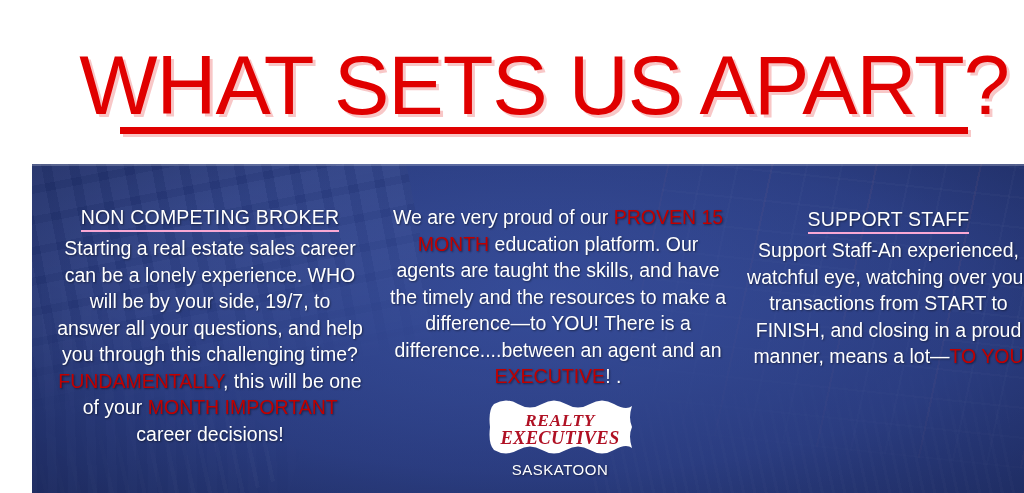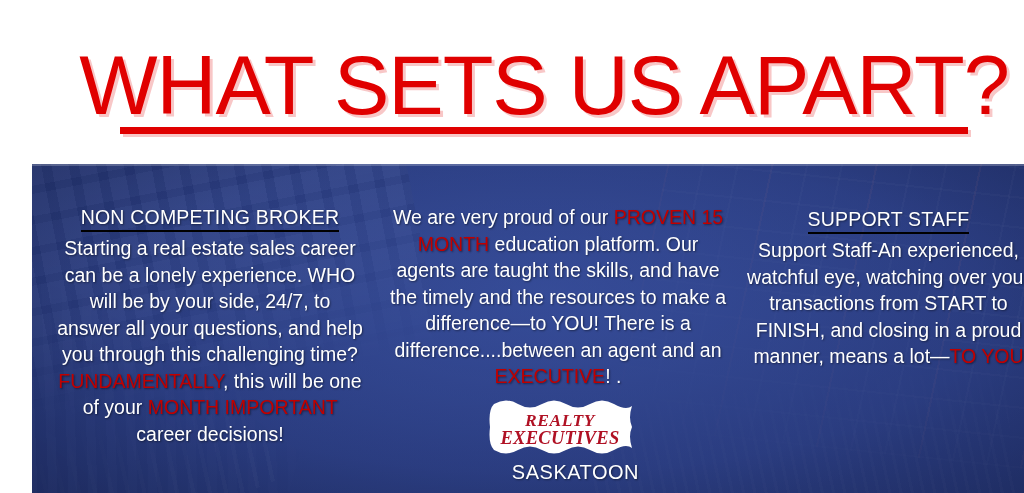--- a/index.html
+++ b/index.html
@@ -186,47 +186,47 @@
   .col-2 { width: 356px; padding: 40px 8px 0 8px; }
   .col-3 { width: 320px; padding: 42px 25px 0 10px; }
 
   .col-head {
     display: inline-block;
     font-size: 19.5px;
     line-height: 24px;
     font-weight: 400;
     letter-spacing: 0.2px;
     color: #ffffff;
-    border-bottom: 2px solid #000000;
+    border-bottom: 2px solid #f9a8d4;
     padding-bottom: 1px;
     margin-bottom: 3px;
     white-space: nowrap;
   }
   .col-body { margin: 0; }
   .hl { color: #c00000; }
 
   
   .logo-wrap {
     position: absolute;
     left: 449px;
     top: 232px;
     width: 158px;
-    text-align: right;
+    text-align: center;
   }
   .shield {
     position: relative;
     width: 152px;
     height: 62px;
     margin: 0 auto;
   }
   .shield svg { display: block; }
   .logo-city {
     margin-top: 3px;
     font-family: "Liberation Sans", sans-serif;
-    font-size: 20px;
+    font-size: 15px;
     letter-spacing: 0.5px;
     color: #ffffff;
     text-shadow: 1px 1px 2px rgba(0,0,0,0.45);
   }
 </style>
 </head>
 <body>
 
 <div id="slide">
 
@@ -242,21 +242,21 @@
     <div class="tex-right"></div>
     <div class="tex-bottom"></div>
     <div class="tex-bottom-left"></div>
     <div class="panel-vignette"></div>
     <div class="panel-topline"></div>
 
     <div class="columns">
 
       <div class="col col-1">
         <div class="col-head">NON COMPETING BROKER</div>
-        <p class="col-body"><span>Starting a real estate sales career can be a lonely experience. WHO will be by your side, 24/7, to answer all your questions, and help you through this challenging time? </span><span class="hl">FUNDAMENTALLY</span><span>, this will be one of your </span><span class="hl">MONTH IMPORTANT</span><span> career decisions!</span></p>
+        <p class="col-body"><span>Starting a real estate sales career can be a lonely experience. WHO will be by your side, 19/7, to answer all your questions, and help you through this challenging time? </span><span class="hl">FUNDAMENTALLY</span><span>, this will be one of your </span><span class="hl">MONTH IMPORTANT</span><span> career decisions!</span></p>
       </div>
 
       <div class="col col-2">
         <p class="col-body"><span>We are very proud of our </span><span class="hl">PROVEN 15 MONTH</span><span> education platform. Our agents are taught the skills, and have the timely and the resources to make a difference—to YOU! There is a difference....between an agent and an </span><span class="hl">EXECUTIVE</span><span>! .</span></p>
       </div>
 
       <div class="col col-3">
         <div class="col-head">SUPPORT STAFF</div>
         <p class="col-body"><span>Support Staff-An experienced, watchful eye, watching over your transactions from START to FINISH, and closing in a proud manner, means a lot—</span><span class="hl">TO YOU</span></p>
       </div>

